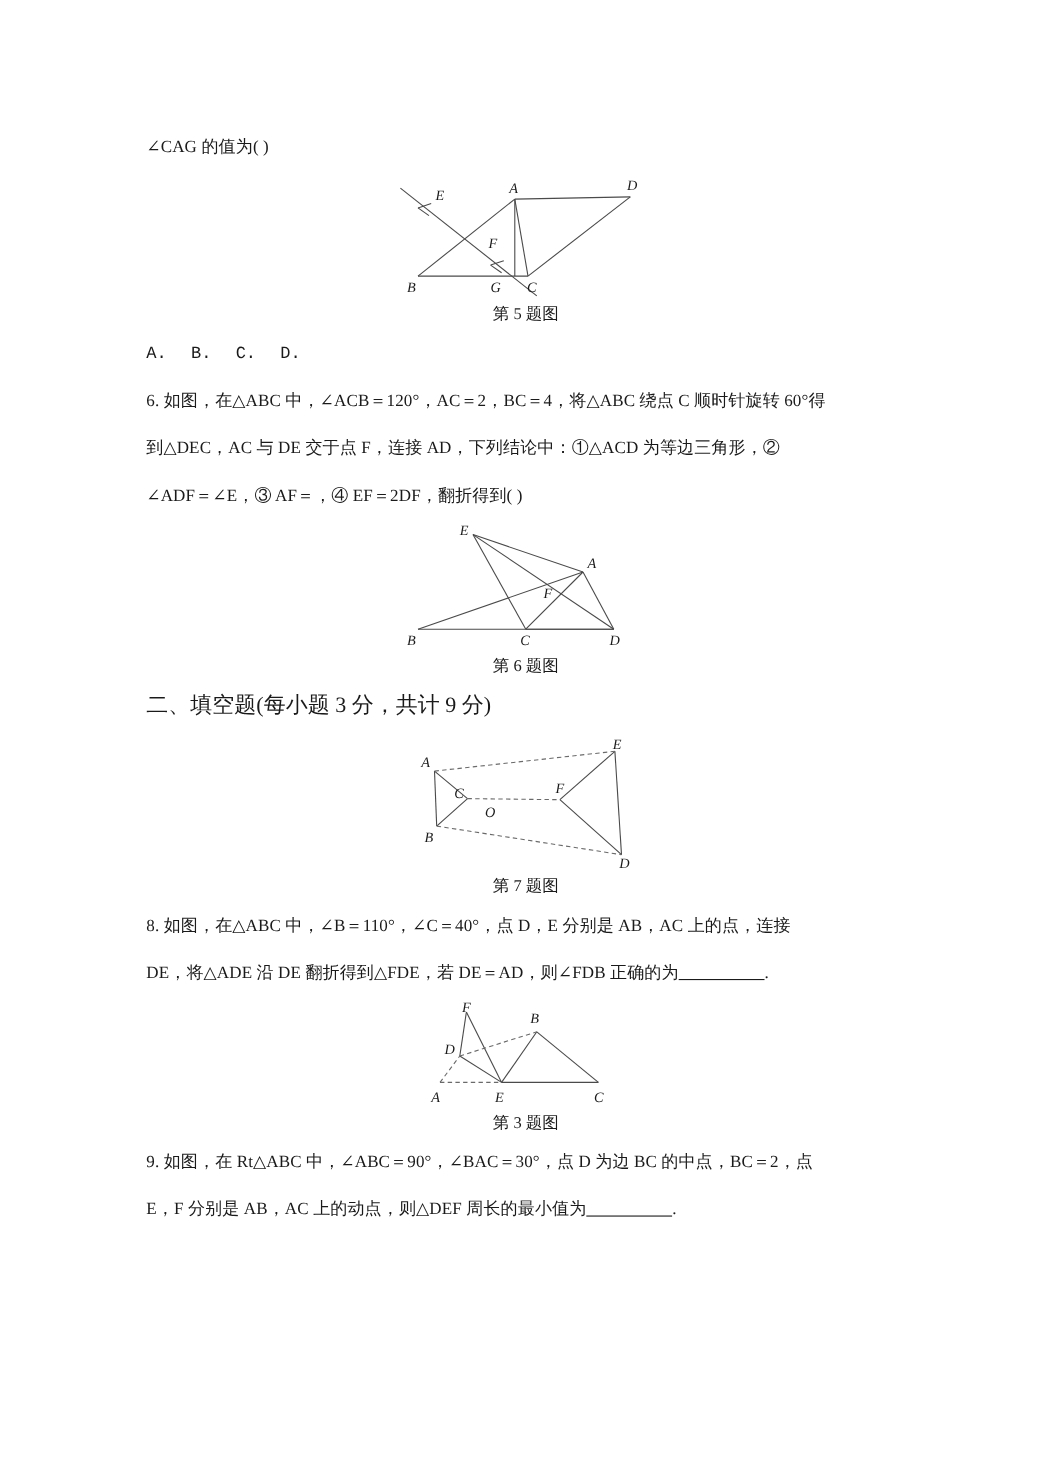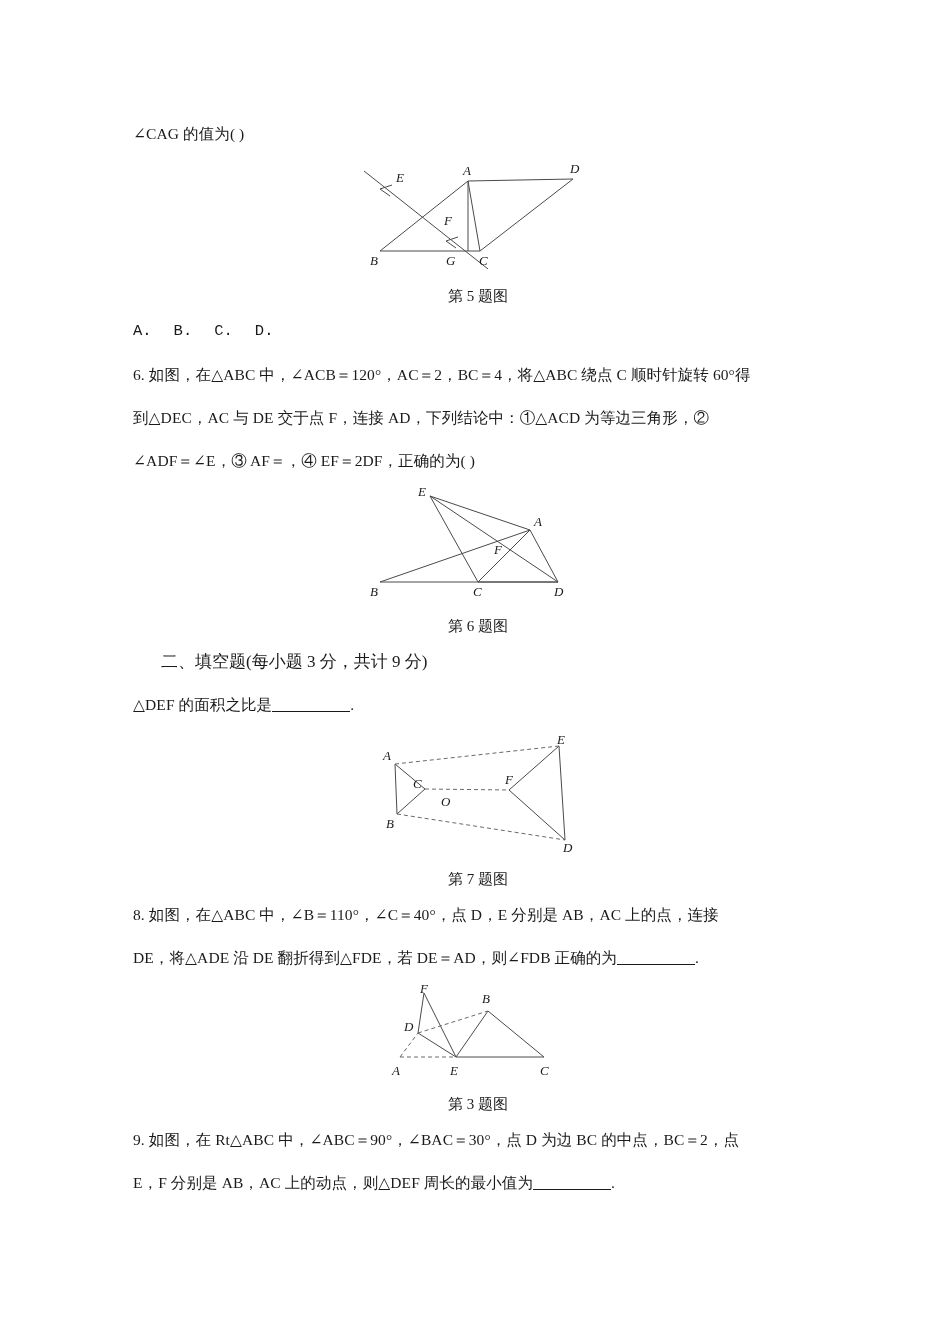--- a/index.html
+++ b/index.html
@@ -39,42 +39,41 @@
   }
   .qline.first { text-indent: 0; }
   .opts {
     font-size: 15.5px;
     line-height: 43px;
     font-family: Liberation Mono, monospace;
   }
   .opts .sp { display: inline-block; width: 22px; }
   .opts .sp-wide { display: inline-block; width: 40px; }
   .sec-head {
-    font-size: 17px;
+    font-size: 20px;
     line-height: 43px;
-    margin-left: 28px;
   }
   .blank {
     display: inline-block;
     width: 78px;
     border-bottom: 1px solid #1a1a1a;
     height: 15px;
     vertical-align: -2px;
   }
 
   
   .fig-wrap {
     width: 100%;
     text-align: center;
   }
   .fig-cap {
     font-size: 15px;
     text-align: center;
     line-height: 28px;
-    margin-top: 13px;
+    margin-top: 3px;
   }
   svg { display: block; margin: 0 auto; overflow: visible; }
   svg text {
     font-family: "Liberation Serif", "DejaVu Serif", serif;
     font-style: italic;
     font-size: 13px;
     fill: #1a1a1a;
   }
   .ln { stroke: #4a4a4a; stroke-width: 1; fill: none; }
   .ln-d { stroke: #6a6a6a; stroke-width: 1; fill: none; stroke-dasharray: 4 3; }
@@ -120,21 +119,21 @@
       </svg>
       <div class="fig-cap">第 5 题图</div>
     </div>
 
     <div class="opts">
       <span>A.</span><span class="sp"></span><span>B.</span><span class="sp"></span><span>C.</span><span class="sp"></span><span>D.</span>
     </div>
 
     <div class="qline">6. 如图，在△ABC 中，∠ACB＝120°，AC＝2，BC＝4，将△ABC 绕点 C 顺时针旋转 60°得</div>
     <div class="qline">到△DEC，AC 与 DE 交于点 F，连接 AD，下列结论中：①△ACD 为等边三角形，②</div>
-    <div class="qline">∠ADF＝∠E，③ AF＝，④ EF＝2DF，正确的为(        )</div>
+    <div class="qline">∠ADF＝∠E，③ AF＝，④ EF＝2DF，翻折得到(        )</div>
 
     <div class="fig-wrap fig6-box">
       <svg width="240" height="115" viewBox="0 0 240 115">
 
         <line class="ln" x1="22" y1="98" x2="200" y2="98"></line>
         <line class="ln" x1="22" y1="98" x2="172" y2="46"></line>
         <line class="ln" x1="172" y1="46" x2="200" y2="98"></line>
         <line class="ln" x1="120" y1="98" x2="172" y2="46"></line>
         <line class="ln" x1="72" y1="12" x2="120" y2="98"></line>
         <line class="ln" x1="72" y1="12" x2="200" y2="98"></line>
@@ -147,23 +146,20 @@
         <text x="12" y="112">B</text>
         <text x="115" y="112">C</text>
         <text x="196" y="112">D</text>
       </svg>
       <div class="fig-cap">第 6 题图</div>
     </div>
 
 
     <div class="sec-head">二、填空题(每小题 3 分，共计 9 分)</div>
 
-    <div class="qline">
-      <span>△DEF 的面积之比是</span><span class="blank"></span><span>.</span>
-    </div>
 
     <div class="fig-wrap fig7-box">
       <svg width="250" height="120" viewBox="0 0 250 120">
 
         <line class="ln" x1="42" y1="32" x2="44" y2="82"></line>
         <line class="ln" x1="42" y1="32" x2="72" y2="57"></line>
         <line class="ln" x1="44" y1="82" x2="72" y2="57"></line>
 
         <line class="ln" x1="206" y1="14" x2="212" y2="108"></line>
         <line class="ln" x1="206" y1="14" x2="156" y2="58"></line>

